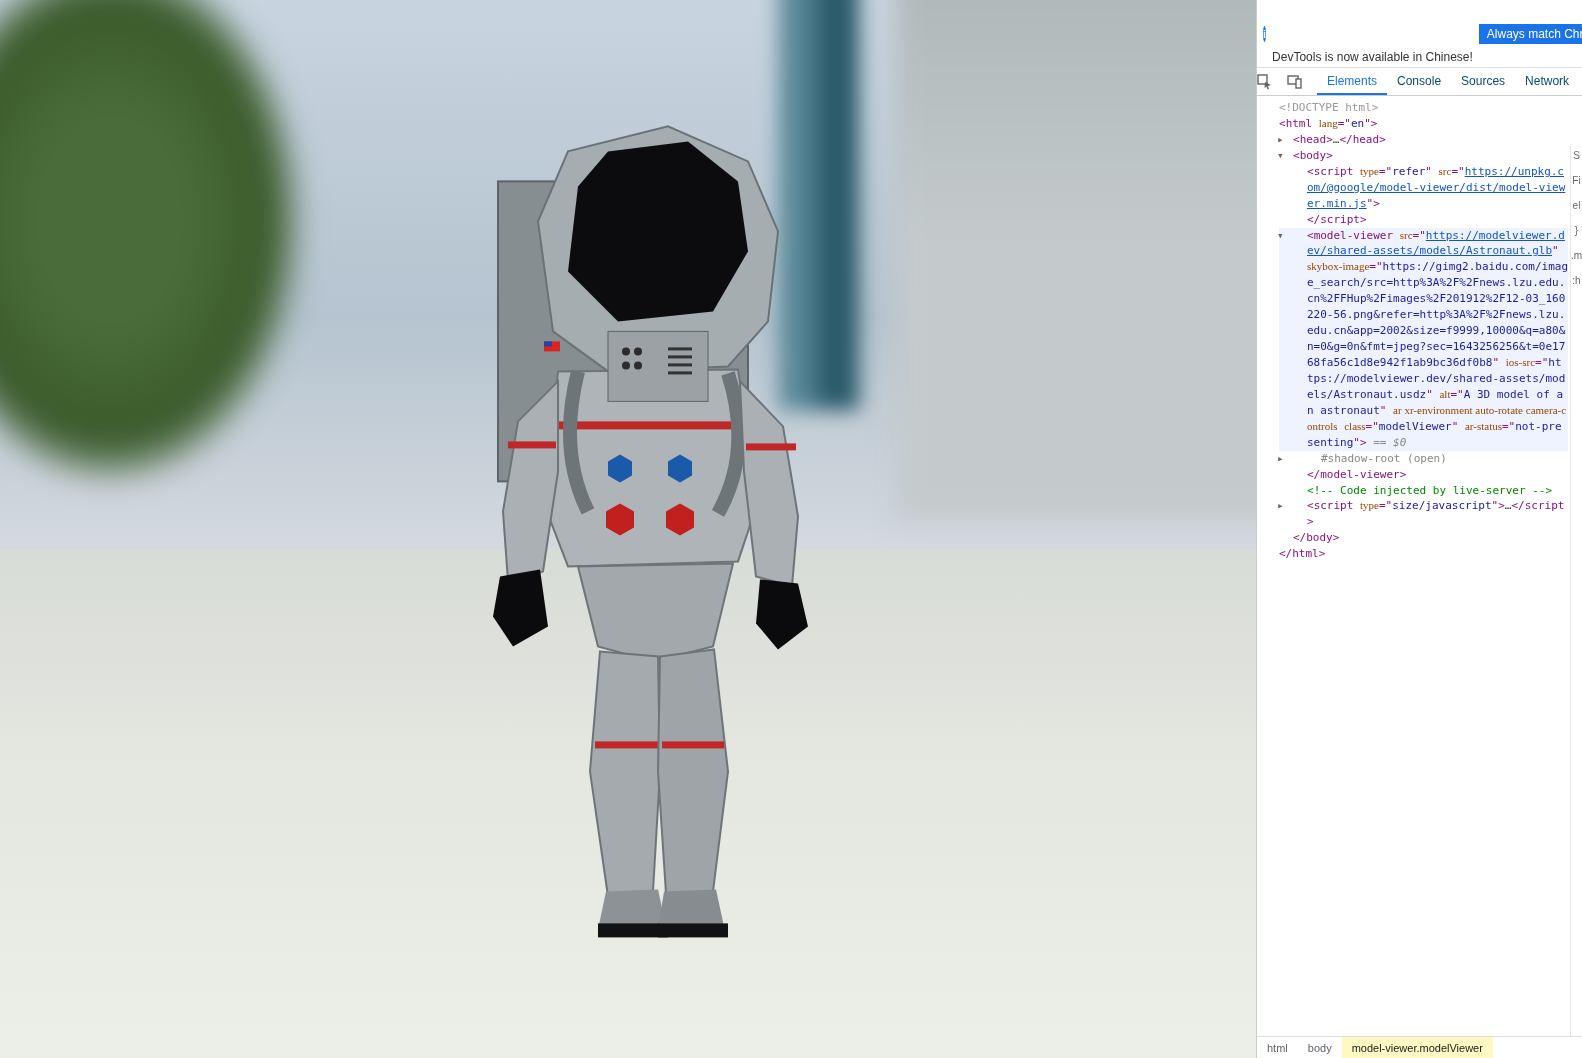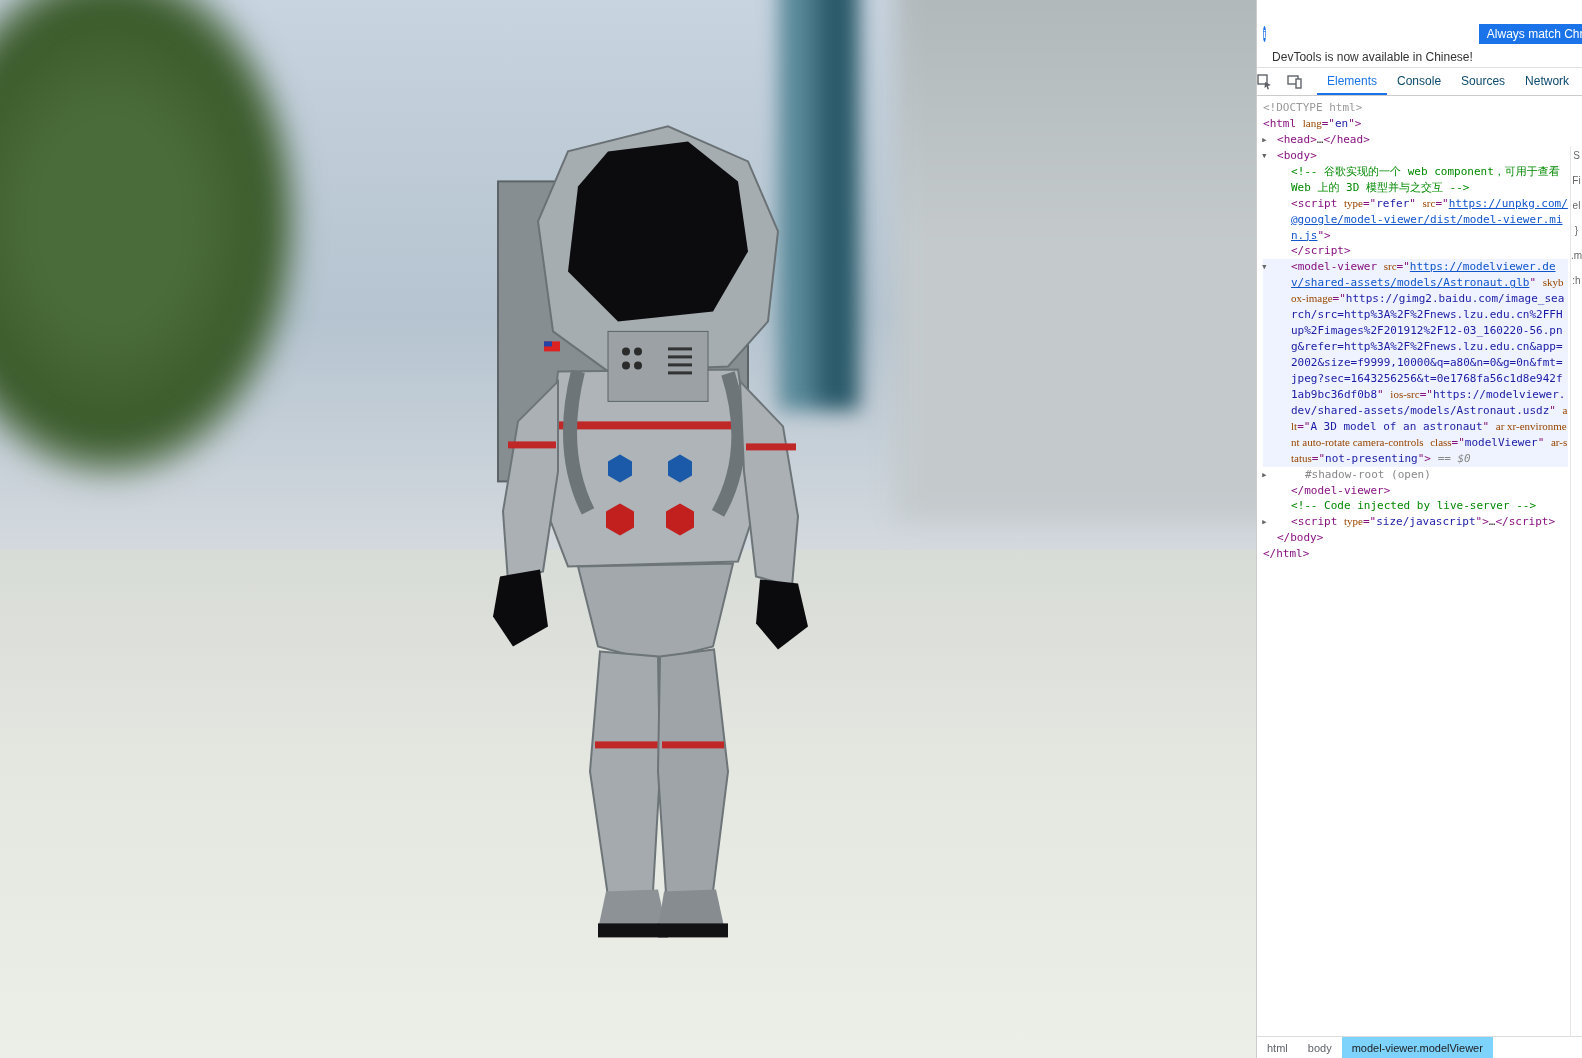--- a/index.html
+++ b/index.html
@@ -108,21 +108,21 @@
   border-bottom: 2px solid transparent;
 }
 .tab.active { color: #1a73e8; border-bottom-color: #1a73e8; }
 
 .dom-tree {
   flex: 1;
   overflow: auto;
   font-family: Menlo, Consolas, monospace;
   font-size: 11px;
   line-height: 1.45;
-  padding: 4px 2px 4px 6px;
+  padding: 4px 2px 4px 22px;
   white-space: normal;
   word-break: break-all;
 }
 .dom-line { position: relative; }
 .indent-1 { padding-left: 14px; }
 .indent-2 { padding-left: 28px; }
 .indent-3 { padding-left: 42px; }
 .tag-bracket { color: #881280; }
 .tag-name { color: #881280; }
 .attr-name { color: #994500; font-family: Liberation Serif, serif; }
@@ -164,21 +164,21 @@
   color: #5f6368;
   background: #fff;
 }
 .crumb {
   padding: 0 10px;
   height: 100%;
   display: flex; align-items: center;
   cursor: pointer;
 }
 .crumb.sel {
-  background: #7dd3fc;
+  background: #fef9c3;
   color: #202124;
 }
 
 .dom-wrap { position: relative; flex:1; display:flex; flex-direction:column; overflow:hidden;}
 </style>
 </head>
 <body>
 
 <div class="viewport">
   <div class="bg-tree"></div>
@@ -277,21 +277,20 @@
 
     <div class="dom-line">
       <span class="tag-bracket">&lt;</span><span class="tag-name">html</span>
       <span class="attr-name"> <span>lang</span></span><span class="tag-bracket">="</span><span class="attr-val">en</span><span class="tag-bracket">"&gt;</span>
     </div>
 
     <div class="dom-line indent-1"><span class="expander">▸</span><span class="tag-bracket">&lt;</span><span class="tag-name">head</span><span class="tag-bracket">&gt;</span><span>…</span><span class="tag-bracket">&lt;/</span><span class="tag-name">head</span><span class="tag-bracket">&gt;</span></div>
 
     <div class="dom-line indent-1"><span class="expander">▾</span><span class="tag-bracket">&lt;</span><span class="tag-name">body</span><span class="tag-bracket">&gt;</span></div>
 
-    <div class="dom-line indent-2"><span class="comment">&lt;<span>!-- 谷歌实现的一个 web component，可用于查看 Web 上的 3D 模型并与之交互 --</span>&gt;</span></div>
 
     <div class="dom-line indent-2">
       <span class="tag-bracket">&lt;</span><span class="tag-name">script</span>
       <span class="attr-name"> <span>type</span></span><span class="tag-bracket">="</span><span class="attr-val">refer</span><span class="tag-bracket">"</span>
       <span class="attr-name"> <span>src</span></span><span class="tag-bracket">="</span><span class="attr-link">https://unpkg.com/@google/model-viewer/dist/model-viewer.min.js</span><span class="tag-bracket">"&gt;</span>
     </div>
     <div class="dom-line indent-2"><span class="tag-bracket">&lt;/</span><span class="tag-name">script</span><span class="tag-bracket">&gt;</span></div>
 
     <div class="dom-line indent-2 highlight-row" style="position:relative;">
       

